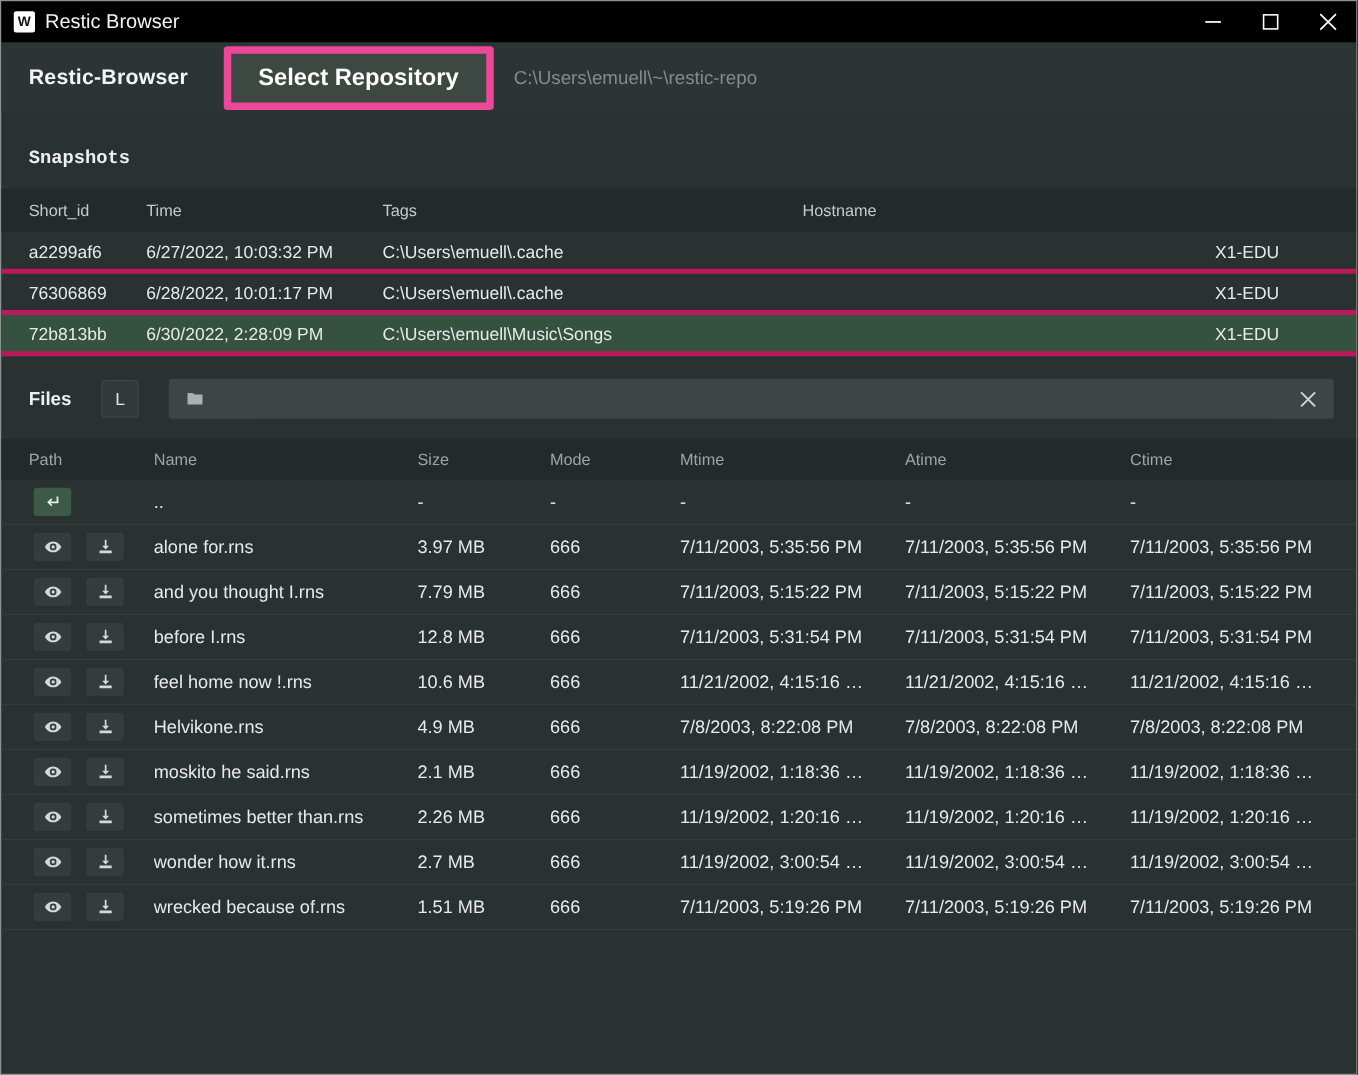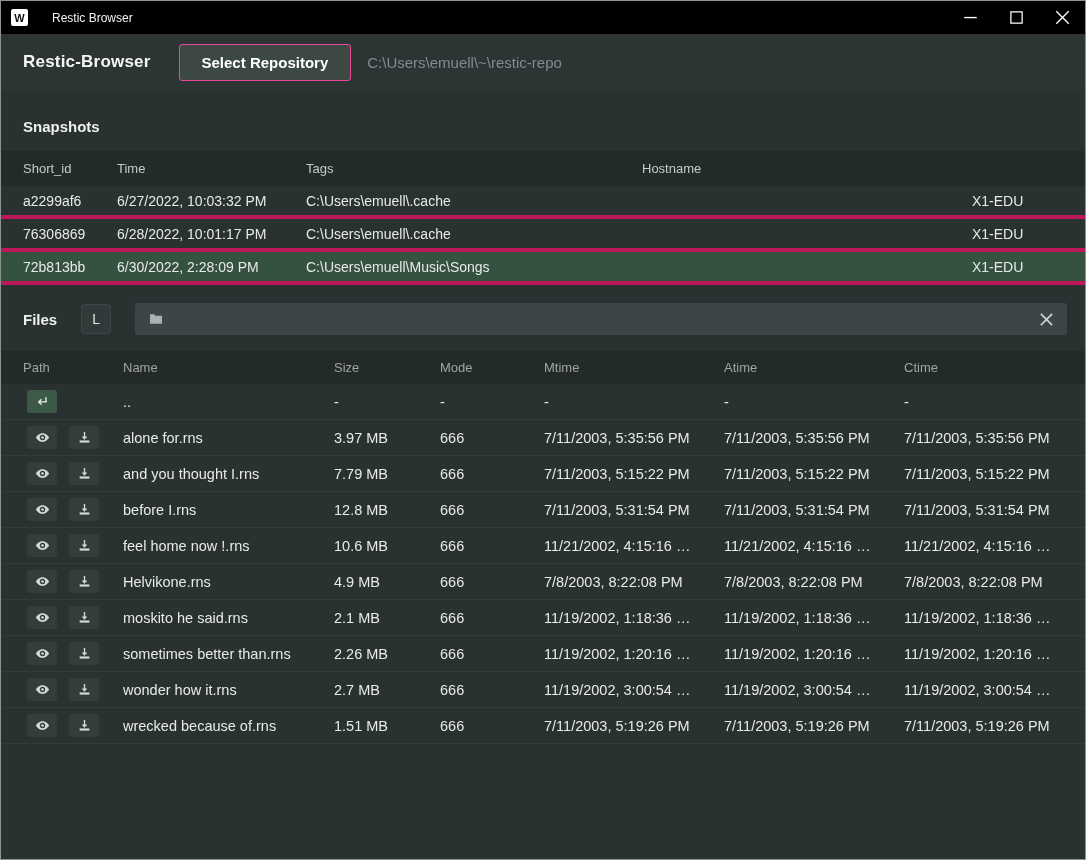--- a/index.html
+++ b/index.html
@@ -17,39 +17,39 @@
   }
 
   
   .titlebar { height:33px; background:#000; display:flex; align-items:center; flex:none; }
   .app-icon {
     width:17px; height:17px; margin-left:10px;
     background:#fff; color:#111; border-radius:2px;
     font-weight:bold; font-size:11px;
     display:flex; align-items:center; justify-content:center;
   }
-  .titlebar-title { margin-left:24px; font-size:12px; color:#f2f3f3; }
+  .titlebar-title { margin-left:8px; font-size:16px; color:#f2f3f3; }
   .win-controls { margin-left:auto; display:flex; height:100%; }
   .win-btn { width:46px; height:100%; display:flex; align-items:center; justify-content:center; background:transparent; border:none; cursor:default; }
   .win-btn svg { width:11px; height:11px; }
 
   
   .header { height:56px; display:flex; align-items:center; padding:0 22px; flex:none; background:#2d3434; }
   .app-title { font-size:17px; font-weight:bold; color:#f4f6f6; letter-spacing:.2px; }
   .repo-btn {
     margin-left:28px;
-    background:#3d4843; border:1px solid #ec4899; border-radius:3px;
-    color:#fff; font-weight:bold; font-size:15px;
+    background:#3d4843; border:6px solid #ec4899; border-radius:3px;
+    color:#fff; font-weight:bold; font-size:19px;
     font-family:"Liberation Sans", sans-serif;
     padding:10px 22px; line-height:1; cursor:pointer;
   }
   .repo-path { margin-left:16px; font-size:15px; color:#828c8c; flex:1; white-space:nowrap; overflow:hidden; }
 
   
-  .section-heading { padding:28px 22px 16px; font-size:15px; font-weight:bold; color:#eef0f0; }
+  .section-heading { padding:28px 22px 16px; font-size:15px; font-weight:bold; color:#eef0f0;font-family:Liberation Mono, monospace; }
 
   
   .snap-row {
     display:grid;
     grid-template-columns:94px 189px 336px 330px 1fr;
     align-items:center;
     height:33px; padding:0 22px;
     font-size:14px;
     border-bottom:4px solid #be185d;
   }

